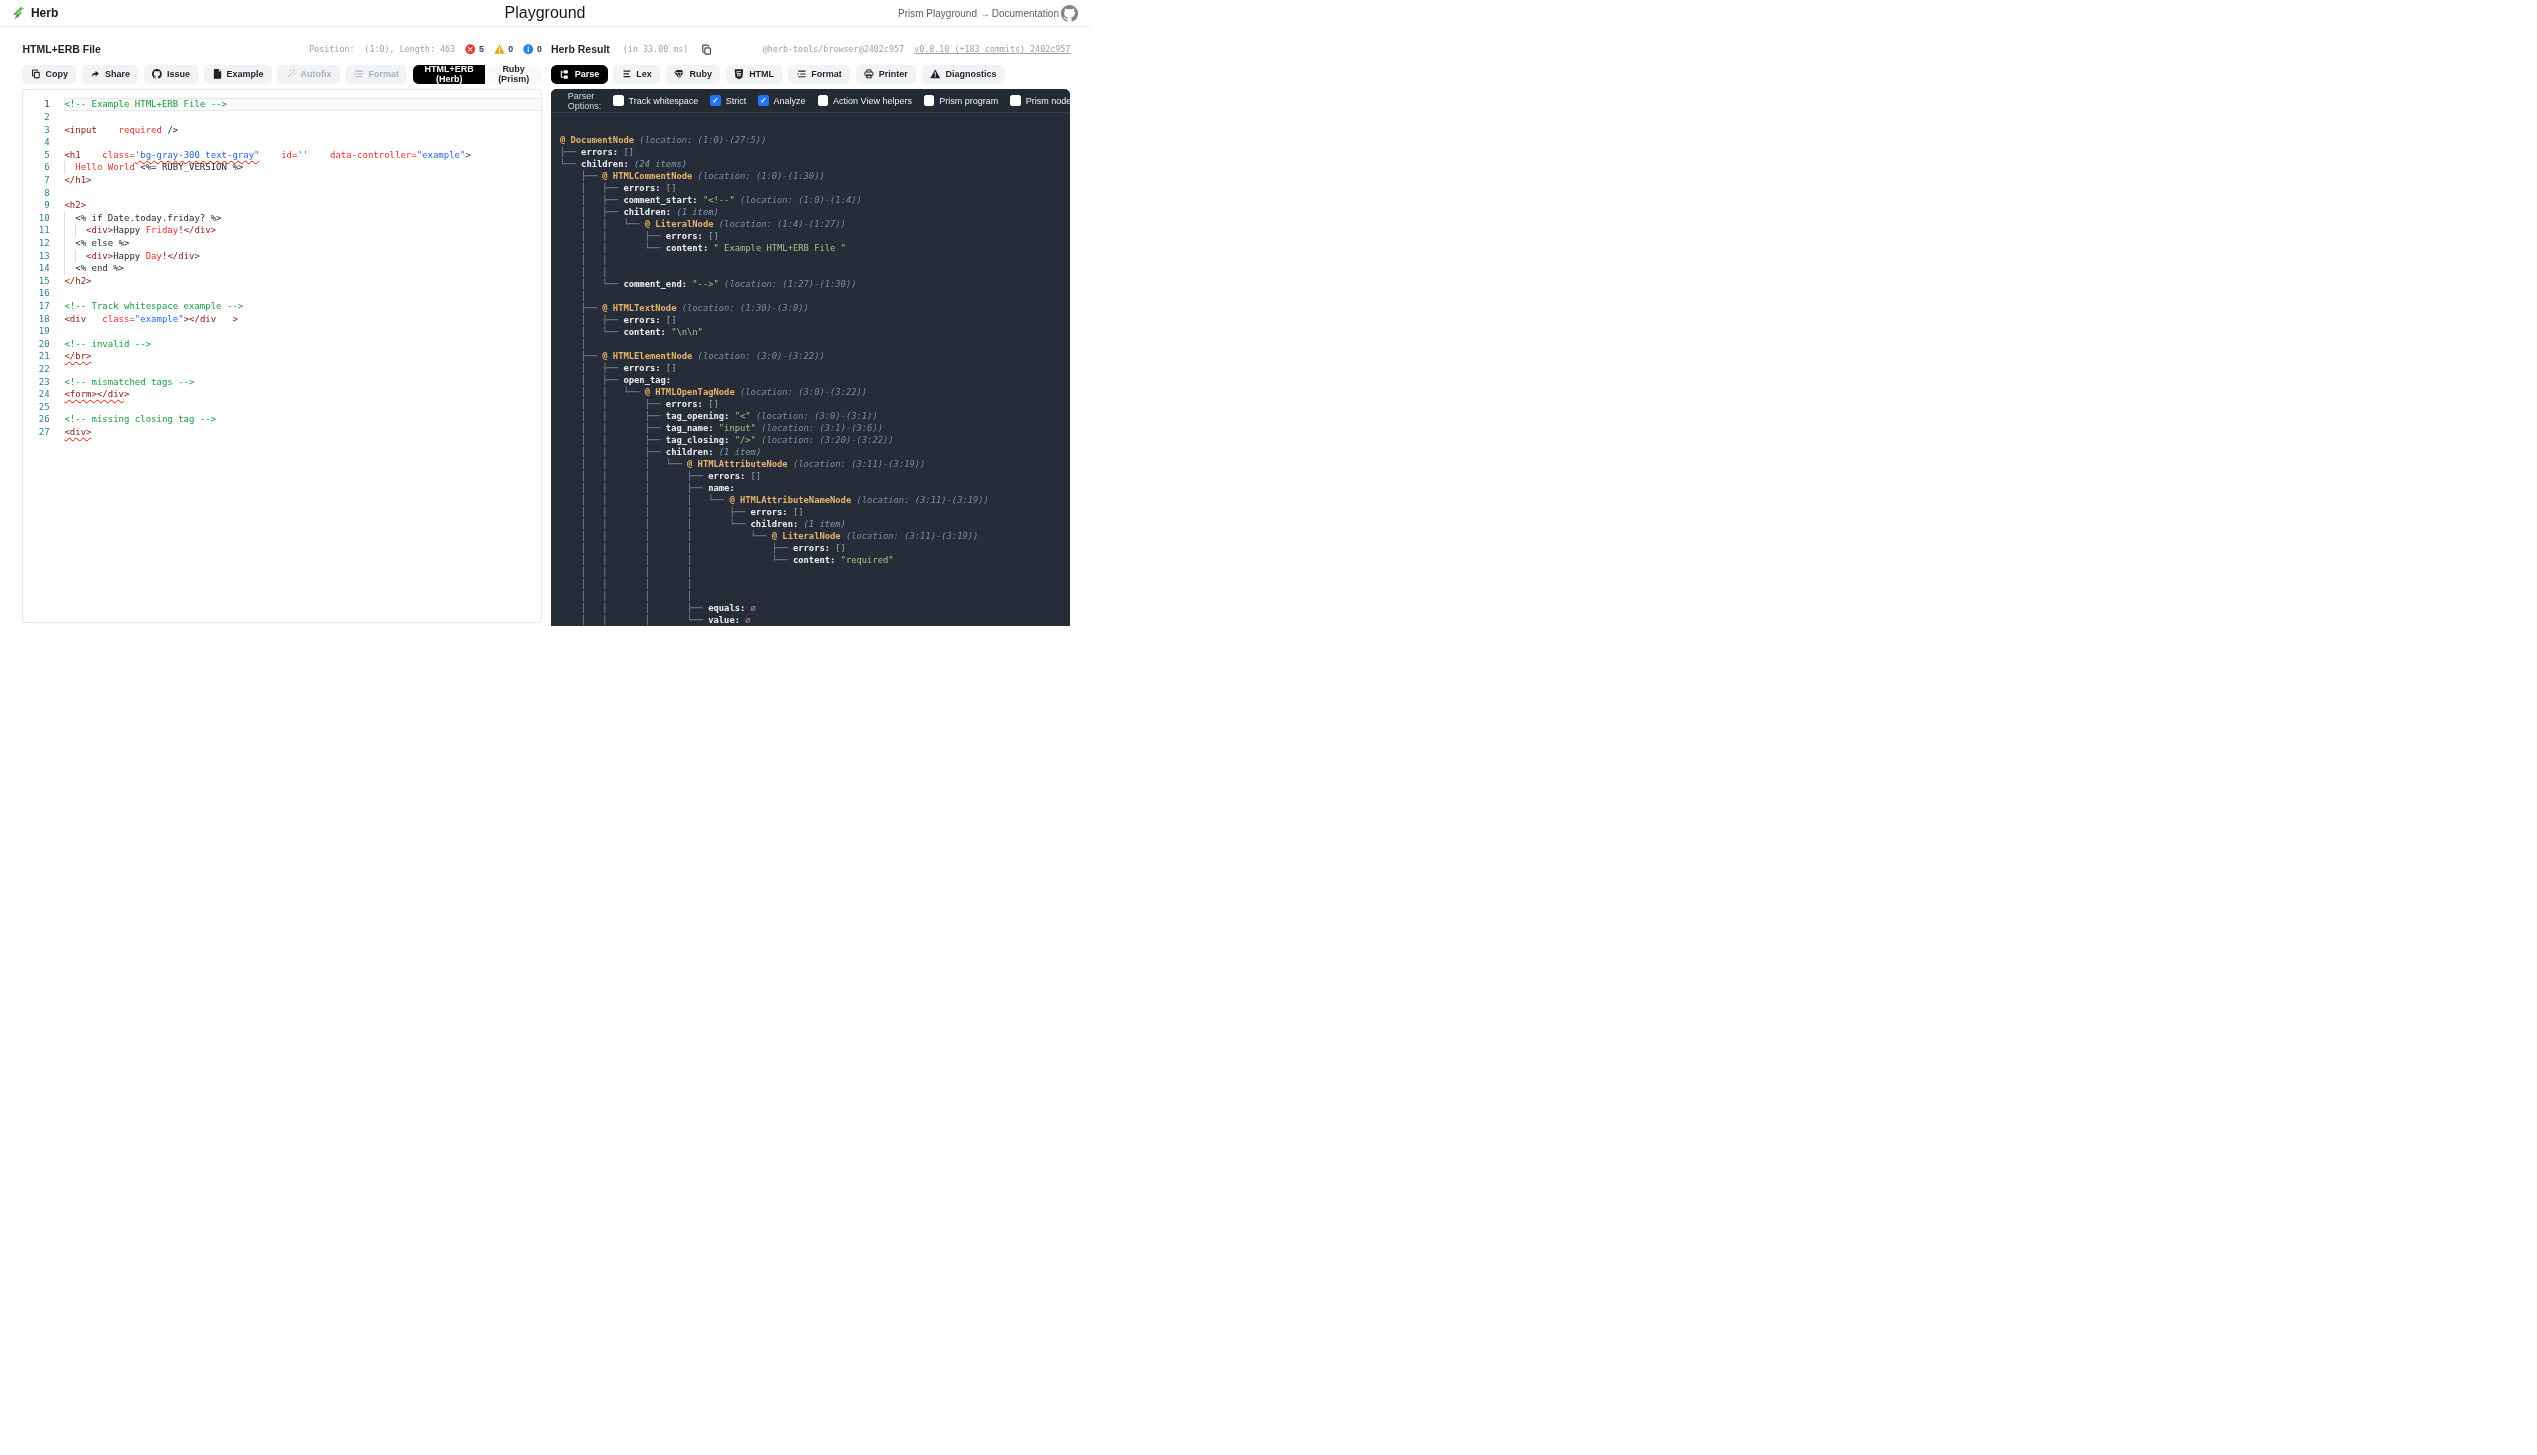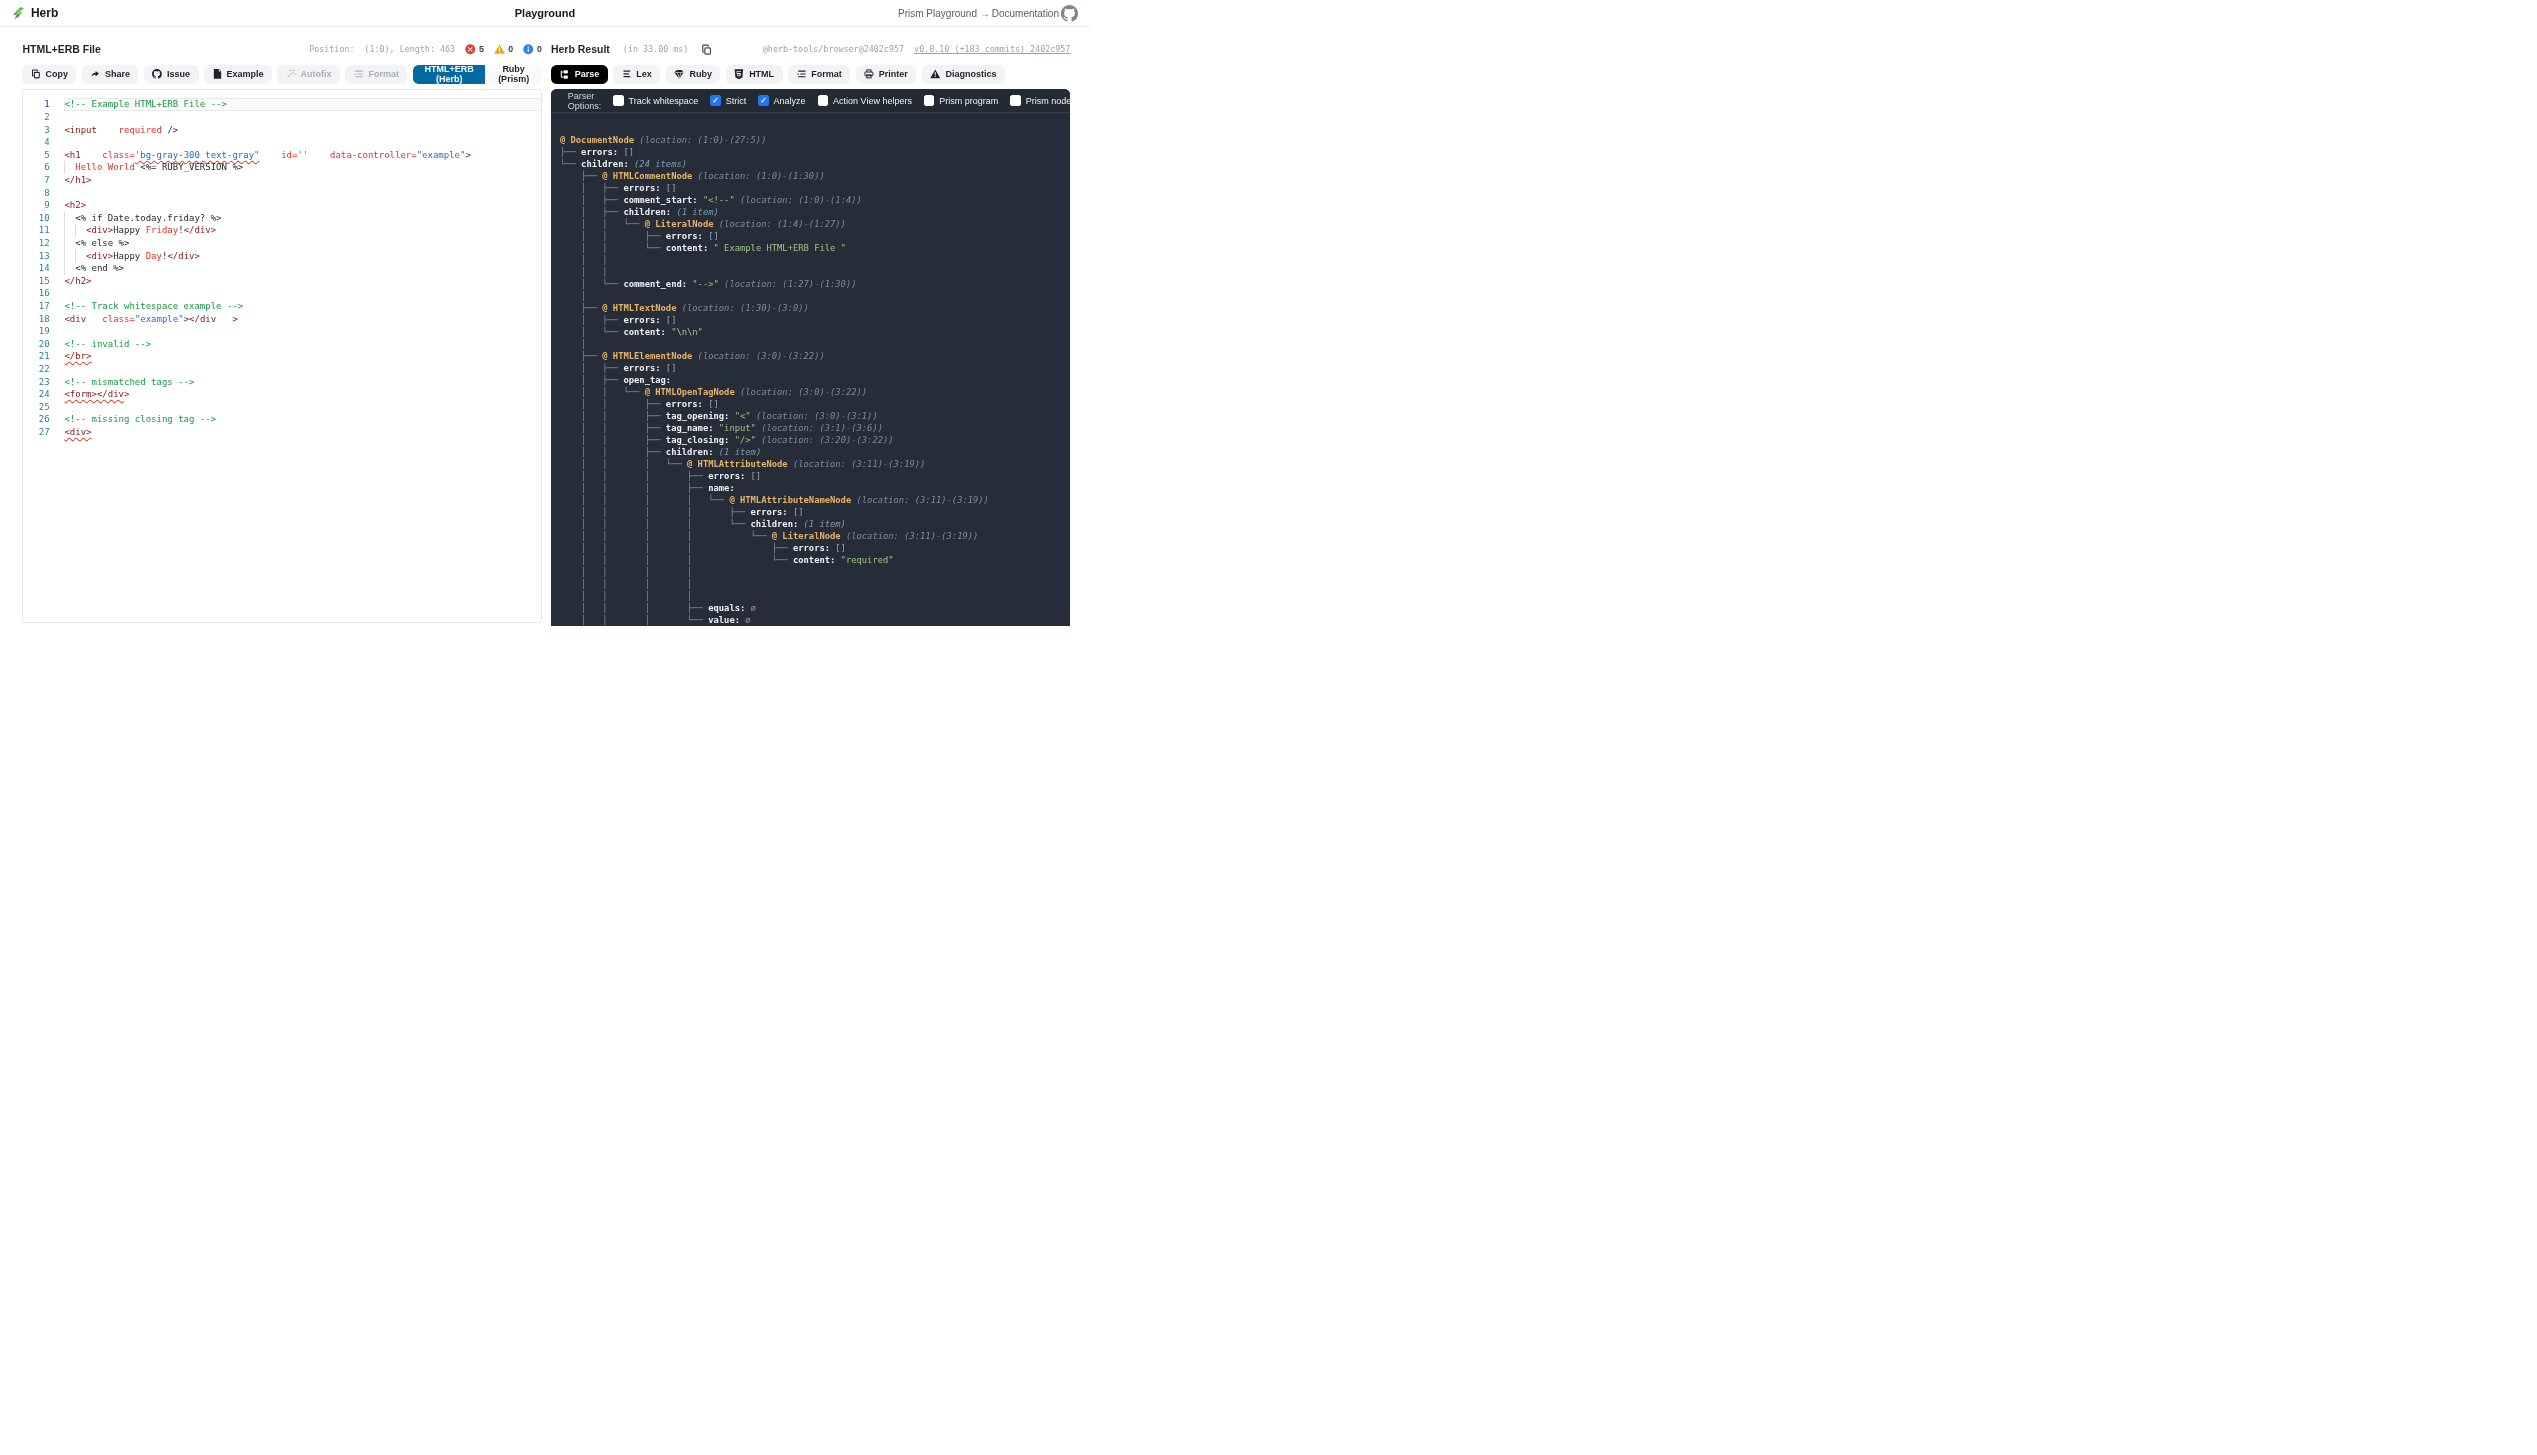--- a/index.html
+++ b/index.html
@@ -4,21 +4,21 @@
 <style>
   * { margin:0; padding:0; box-sizing:border-box; }
   html,body { width:1090px; height:626px; overflow:hidden; background:#fff;
     font-family:"Liberation Sans", sans-serif; color:#1f2328; }
 
   
   .app-header { position:relative; height:27px; display:flex; align-items:center;
     padding:0 12px; border-bottom:0.7px solid #e7e9ec; background:#fff; }
   .logo { display:flex; align-items:center; gap:4.9px; font-size:12px; font-weight:700; color:#14181d; }
   .app-title { position:absolute; left:50%; transform:translateX(-50%);
-    font-size:11px; font-weight:700; color:#14181d; }
+    font-size:16px; font-weight:400; color:#14181d; }
   .header-links { margin-left:auto; display:flex; align-items:center; gap:2px;
     font-size:10px; color:#57606a; }
   .header-links a { color:#57606a; text-decoration:none; cursor:pointer; }
   .gh-icon { width:17px; height:17px; color:#7d8590; display:block; }
 
   
   .content { display:flex; gap:9px; padding:0 19.6px 0 22.4px; }
   .col { flex:1; min-width:0; }
 
   .panel-head { height:18px; margin-top:13.3px; display:flex; align-items:center; justify-content:space-between; }
@@ -37,21 +37,21 @@
   .btn { height:19.6px; padding:0 8.4px; border:none; border-radius:5.6px; background:#f2f3f5;
     color:#1f2328; font-family:"Liberation Sans", sans-serif; font-size:9px; font-weight:700;
     display:inline-flex; align-items:center; gap:4.9px; cursor:pointer; white-space:nowrap; }
   .btn svg { display:block; flex:0 0 auto; }
   .btn.disabled { color:#a9b0ba; cursor:default; }
   .btn.green { background:#000000; color:#fff; }
   .seg { margin-left:auto; display:inline-flex; border-radius:5.6px; overflow:hidden; }
   .seg-item { height:19.6px; padding:0 8.4px; display:inline-flex; align-items:center;
     font-size:9px; font-weight:700; cursor:pointer; border:none;
     font-family:"Liberation Sans", sans-serif; }
-  .seg-item.on { background:#0369a1; color:#fff; }
+  .seg-item.on { background:#000000; color:#fff; }
   .seg-item.off { background:#f9fafb; color:#1f2328; }
 
   
   .editor { margin-top:4.9px; height:534px; background:#fff; border:0.7px solid #e4e6ea;
     border-radius:4.2px; overflow:hidden; padding-top:8.4px; cursor:text;
     font-family:"DejaVu Sans Mono", monospace; font-size:9px; line-height:12.6px; }
   .eline { display:flex; height:12.6px; }
   .eline .ln { flex:0 0 41px; text-align:right; padding-right:14.7px; color:#2f7f9a; user-select:none; }
   .eline.active .ln { color:#15417e; }
   .eline .code { flex:1; position:relative; white-space:pre; padding-right:7px; }

